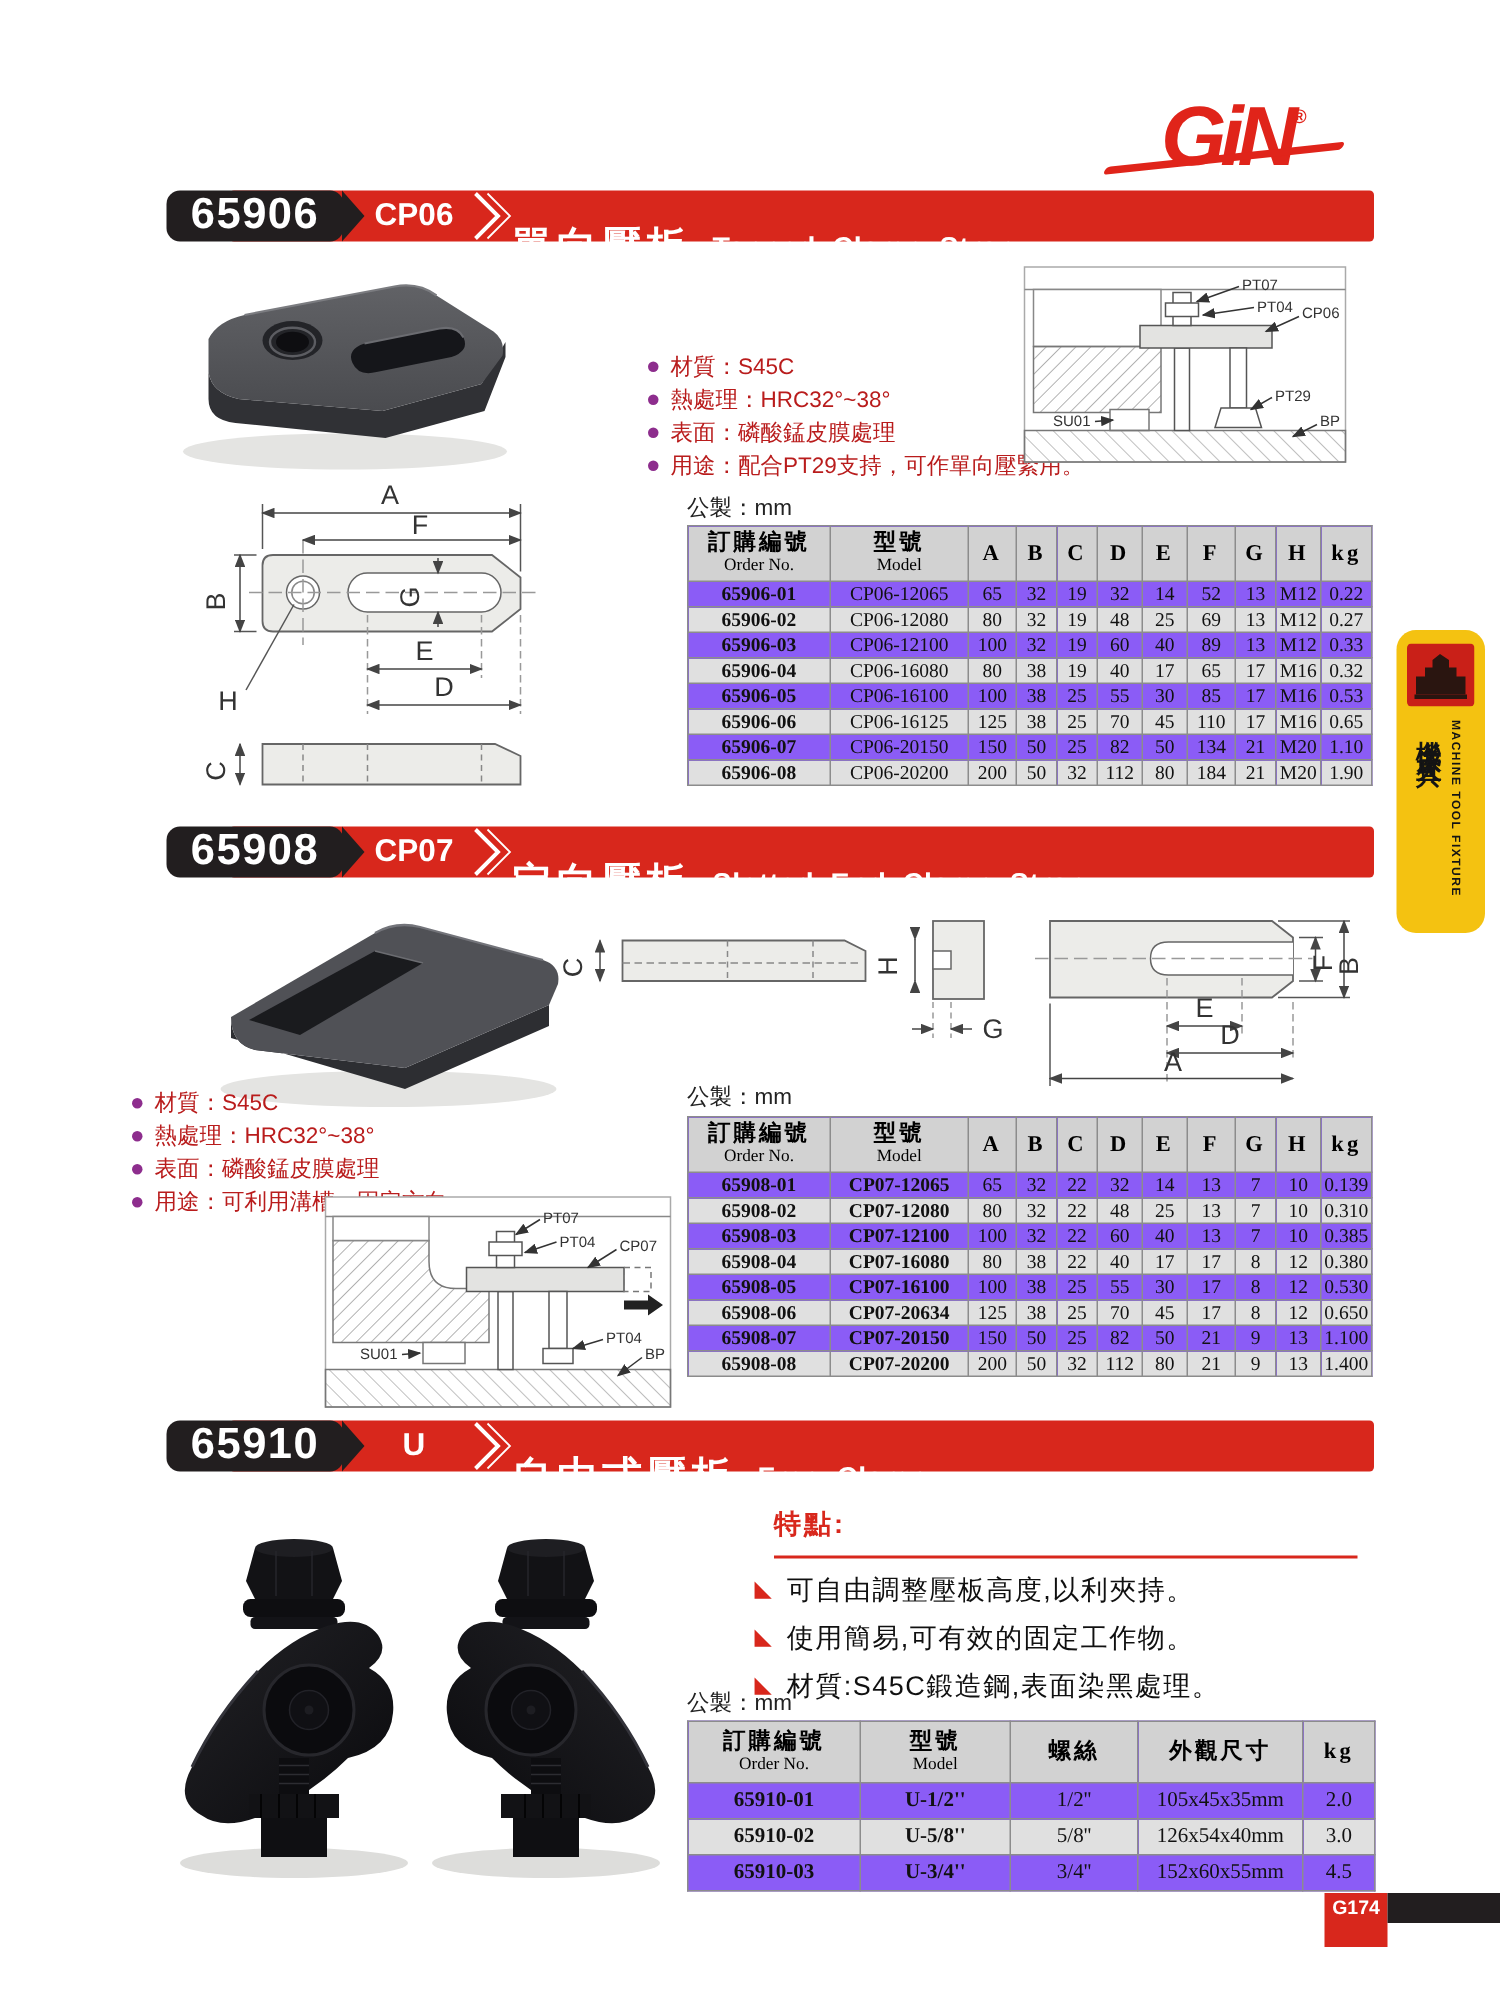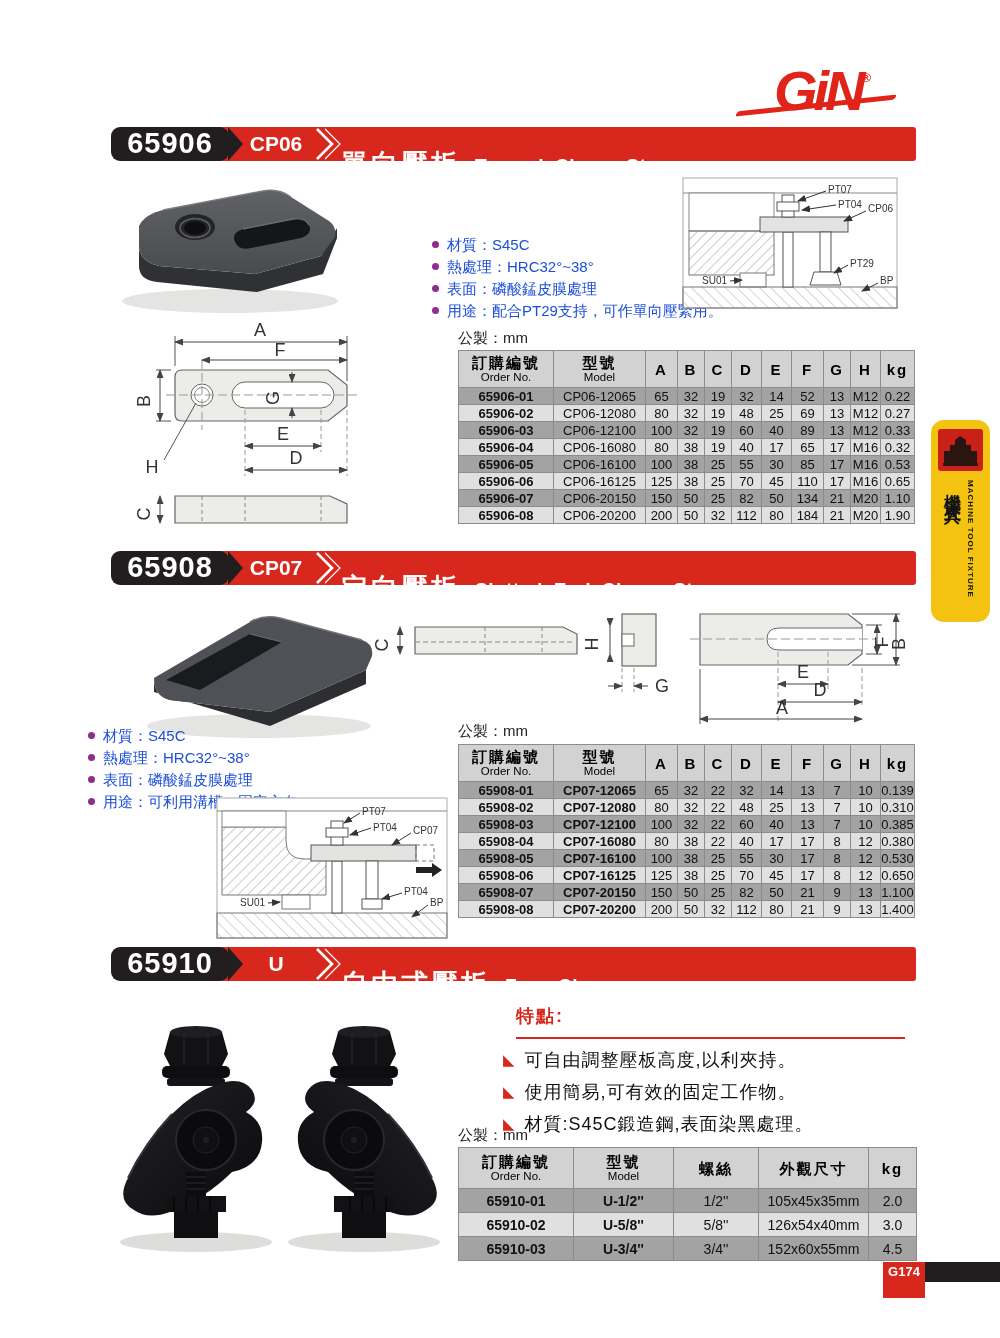--- a/index.html
+++ b/index.html
@@ -21,36 +21,36 @@
   .secbar .num::after{content:"";position:absolute;right:-14px;top:0;border-top:17px solid transparent;
         border-bottom:17px solid transparent;border-left:15px solid #221e1f;}
   .secbar .code{position:absolute;left:122px;width:86px;top:0;text-align:center;line-height:34px;color:#fff;
         font-weight:bold;font-size:21px;z-index:3;}
   .secbar .chev{position:absolute;left:202px;top:0;z-index:3;}
   .secbar .titles{position:absolute;left:230px;top:0;height:34px;display:flex;align-items:flex-end;gap:14px;z-index:3;margin-top:20px;}
   .secbar .zh{color:#fff;font-size:27px;font-weight:bold;letter-spacing:3px;line-height:33px;}
   .secbar .en{color:#fff;font-size:19px;font-weight:bold;line-height:30px;word-spacing:5px;letter-spacing:.5px;}
 
   
-  .bullets{position:absolute;font-size:15px;color:#1d4ed8;}
+  .bullets{position:absolute;font-size:15px;color:#b91c1c;}
   .bullets .b{display:flex;align-items:flex-start;margin-bottom:4px;line-height:18px;white-space:nowrap;}
   .dot{width:7px;height:7px;border-radius:50%;background:#8d2d8d;margin:5px 8px 0 0;flex:none;}
 
   
   .feat-title{position:absolute;left:516px;top:1004px;color:#d8271c;font-size:18px;font-weight:bold;letter-spacing:2px;}
   .feat-rule{position:absolute;left:516px;top:1037px;width:389px;height:2px;background:#d8271c;}
   .features{position:absolute;left:503px;top:1048px;font-size:18px;color:#101010;}
   .features .f{display:flex;align-items:flex-start;margin-bottom:8px;line-height:24px;letter-spacing:1px;}
   .fmark{color:#d8271c;font-size:15px;margin-right:9px;line-height:23px;flex:none;}
 
   
   .unit{position:absolute;font-size:15px;color:#222;text-align:right;}
 
   
-  table.spec{position:absolute;border-collapse:collapse;table-layout:fixed;background:#a3a3a3;}
+  table.spec{position:absolute;border-collapse:collapse;table-layout:fixed;background:#8b5cf6;font-family:Liberation Serif, serif;}
   table.spec th,table.spec td{border:1px solid #8c8c8c;text-align:center;padding:0;overflow:hidden;}
   table.spec th{background:#d2d2d2;vertical-align:middle;padding:3px 0;}
   table.spec .th-main{font-size:15px;font-weight:bold;line-height:17px;letter-spacing:2px;}
   table.spec .th-sub{font-size:11.5px;font-weight:normal;line-height:13px;letter-spacing:0;}
   table.spec td{font-size:13px;height:16px;color:#111;}
   table.spec tbody tr:nth-child(even){background:#e0e0e0;}
   table.spec .col-order{font-weight:bold;}
   table.bold-model .col-model{font-weight:bold;}
   table.free td{font-size:14px;height:23px;}
   table.free th{padding:5px 0;}
@@ -632,21 +632,21 @@
           <td>25</td>
           <td>55</td>
           <td>30</td>
           <td>17</td>
           <td>8</td>
           <td>12</td>
           <td>0.530</td>
         </tr>
         <tr>
           <td class="col-order">65908-06</td>
-          <td class="col-model">CP07-16125</td>
+          <td class="col-model">CP07-20634</td>
           <td>125</td>
           <td>38</td>
           <td>25</td>
           <td>70</td>
           <td>45</td>
           <td>17</td>
           <td>8</td>
           <td>12</td>
           <td>0.650</td>
         </tr>

